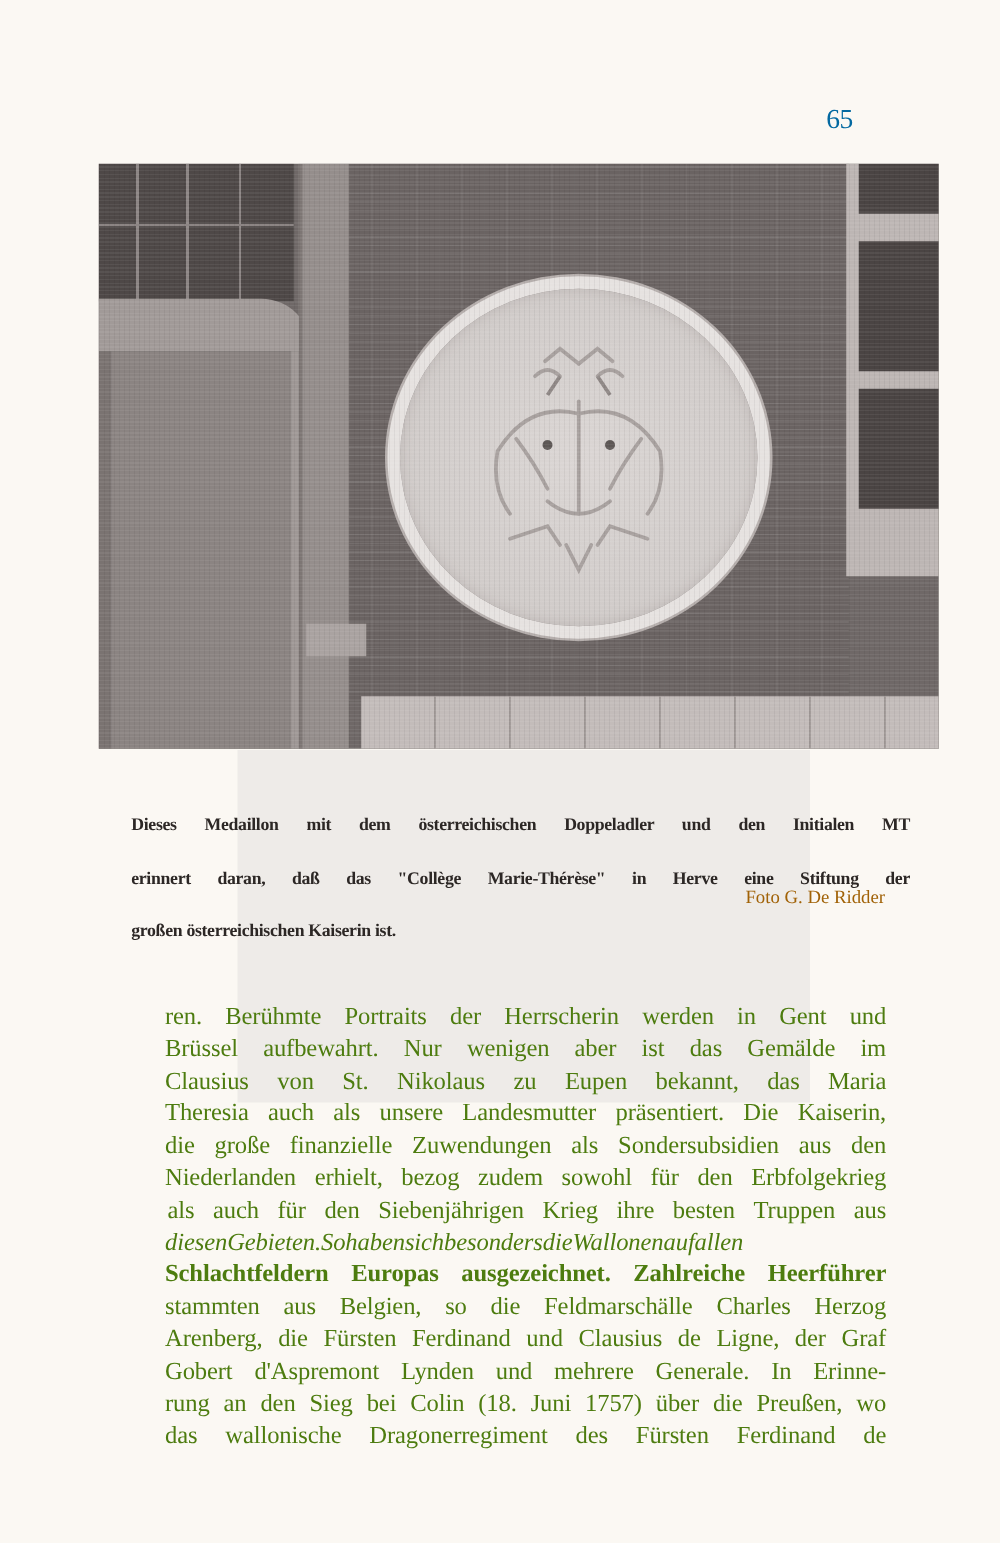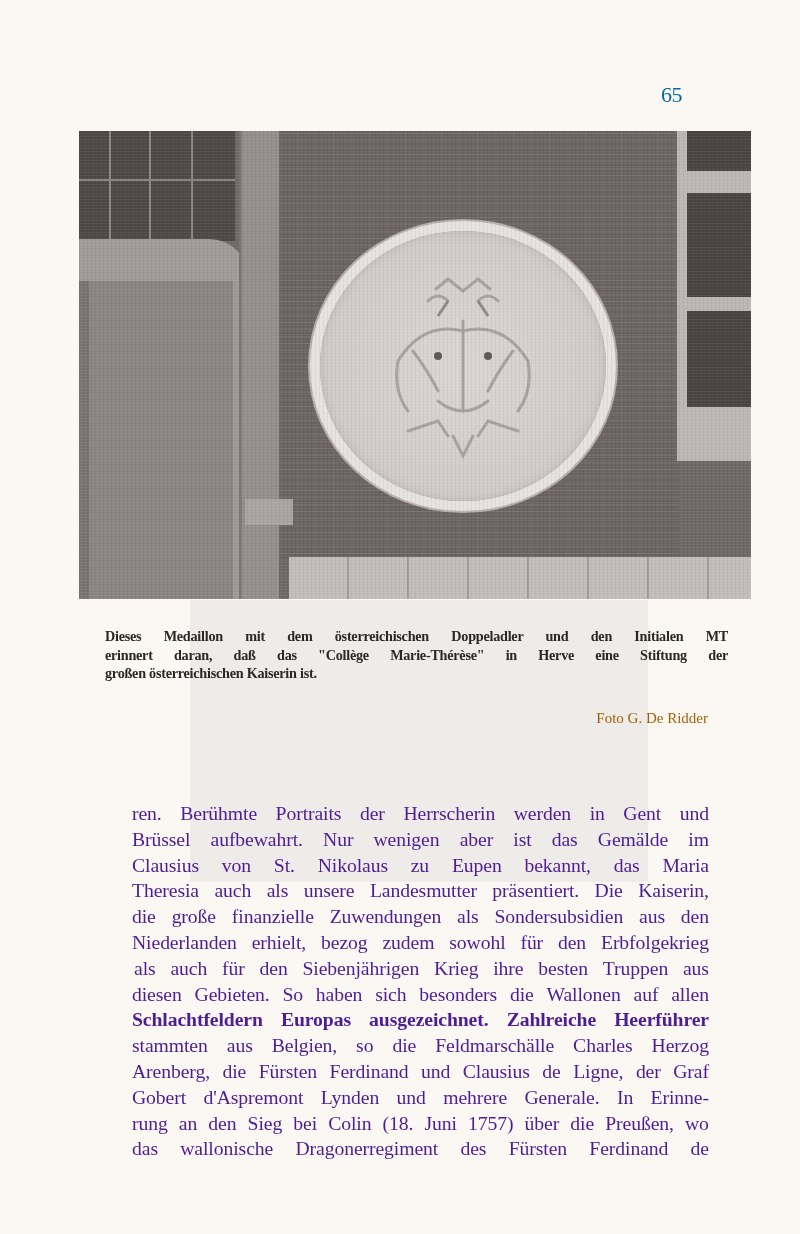--- a/index.html
+++ b/index.html
@@ -78,29 +78,29 @@
   .photo .eagle {
     position: absolute; left: 50%; top: 50%; transform: translate(-50%, -50%);
     width: 190px; height: 210px;
   }
   .caption {
     position: absolute; left: 105px; top: 627px; width: 623px;
     font-family: "Liberation Serif", serif; font-weight: bold;
     font-size: 14.2px; line-height: 18.5px; color: #2c2725;
     text-align: justify; letter-spacing: -0.25px;
   }
-  .caption .line { display: block; text-align-last: justify; }
+  .caption .line { display: block; text-align-last: justify; margin-top: 24px; }
   .caption .line.last { text-align-last: left; }
   .credit {
     position: absolute; left: 580px; top: 710px; width: 128px;
     font-size: 15px; color: #a16207; text-align: right; white-space: nowrap;
   }
   .body-text {
     position: absolute; left: 132px; top: 801px; width: 577px;
-    font-size: 19.7px; line-height: 25.8px; color: #4c1d95;
+    font-size: 19.7px; line-height: 25.8px; color: #4d7c0f;
     letter-spacing: -0.1px;
   }
   .body-text .line { display: block; text-align: justify; text-align-last: justify; white-space: nowrap; }
   .body-text .line span { }
   .body-text .line.indent { padding-left: 2px; }
 </style>
 </head>
 <body>
 
 <div class="bleed"></div>
@@ -222,21 +222,21 @@
       <span>auch</span>
       <span>für</span>
       <span>den</span>
       <span>Siebenjährigen</span>
       <span>Krieg</span>
       <span>ihre</span>
       <span>besten</span>
       <span>Truppen</span>
       <span>aus</span>
     </span>
-  <span class="line" style="display: flex; justify-content: space-between;">
+  <span class="line" style="display: flex;  font-style: italic;">
       <span>diesen</span>
       <span>Gebieten.</span>
       <span>So</span>
       <span>haben</span>
       <span>sich</span>
       <span>besonders</span>
       <span>die</span>
       <span>Wallonen</span>
       <span>auf</span>
       <span>allen</span>

